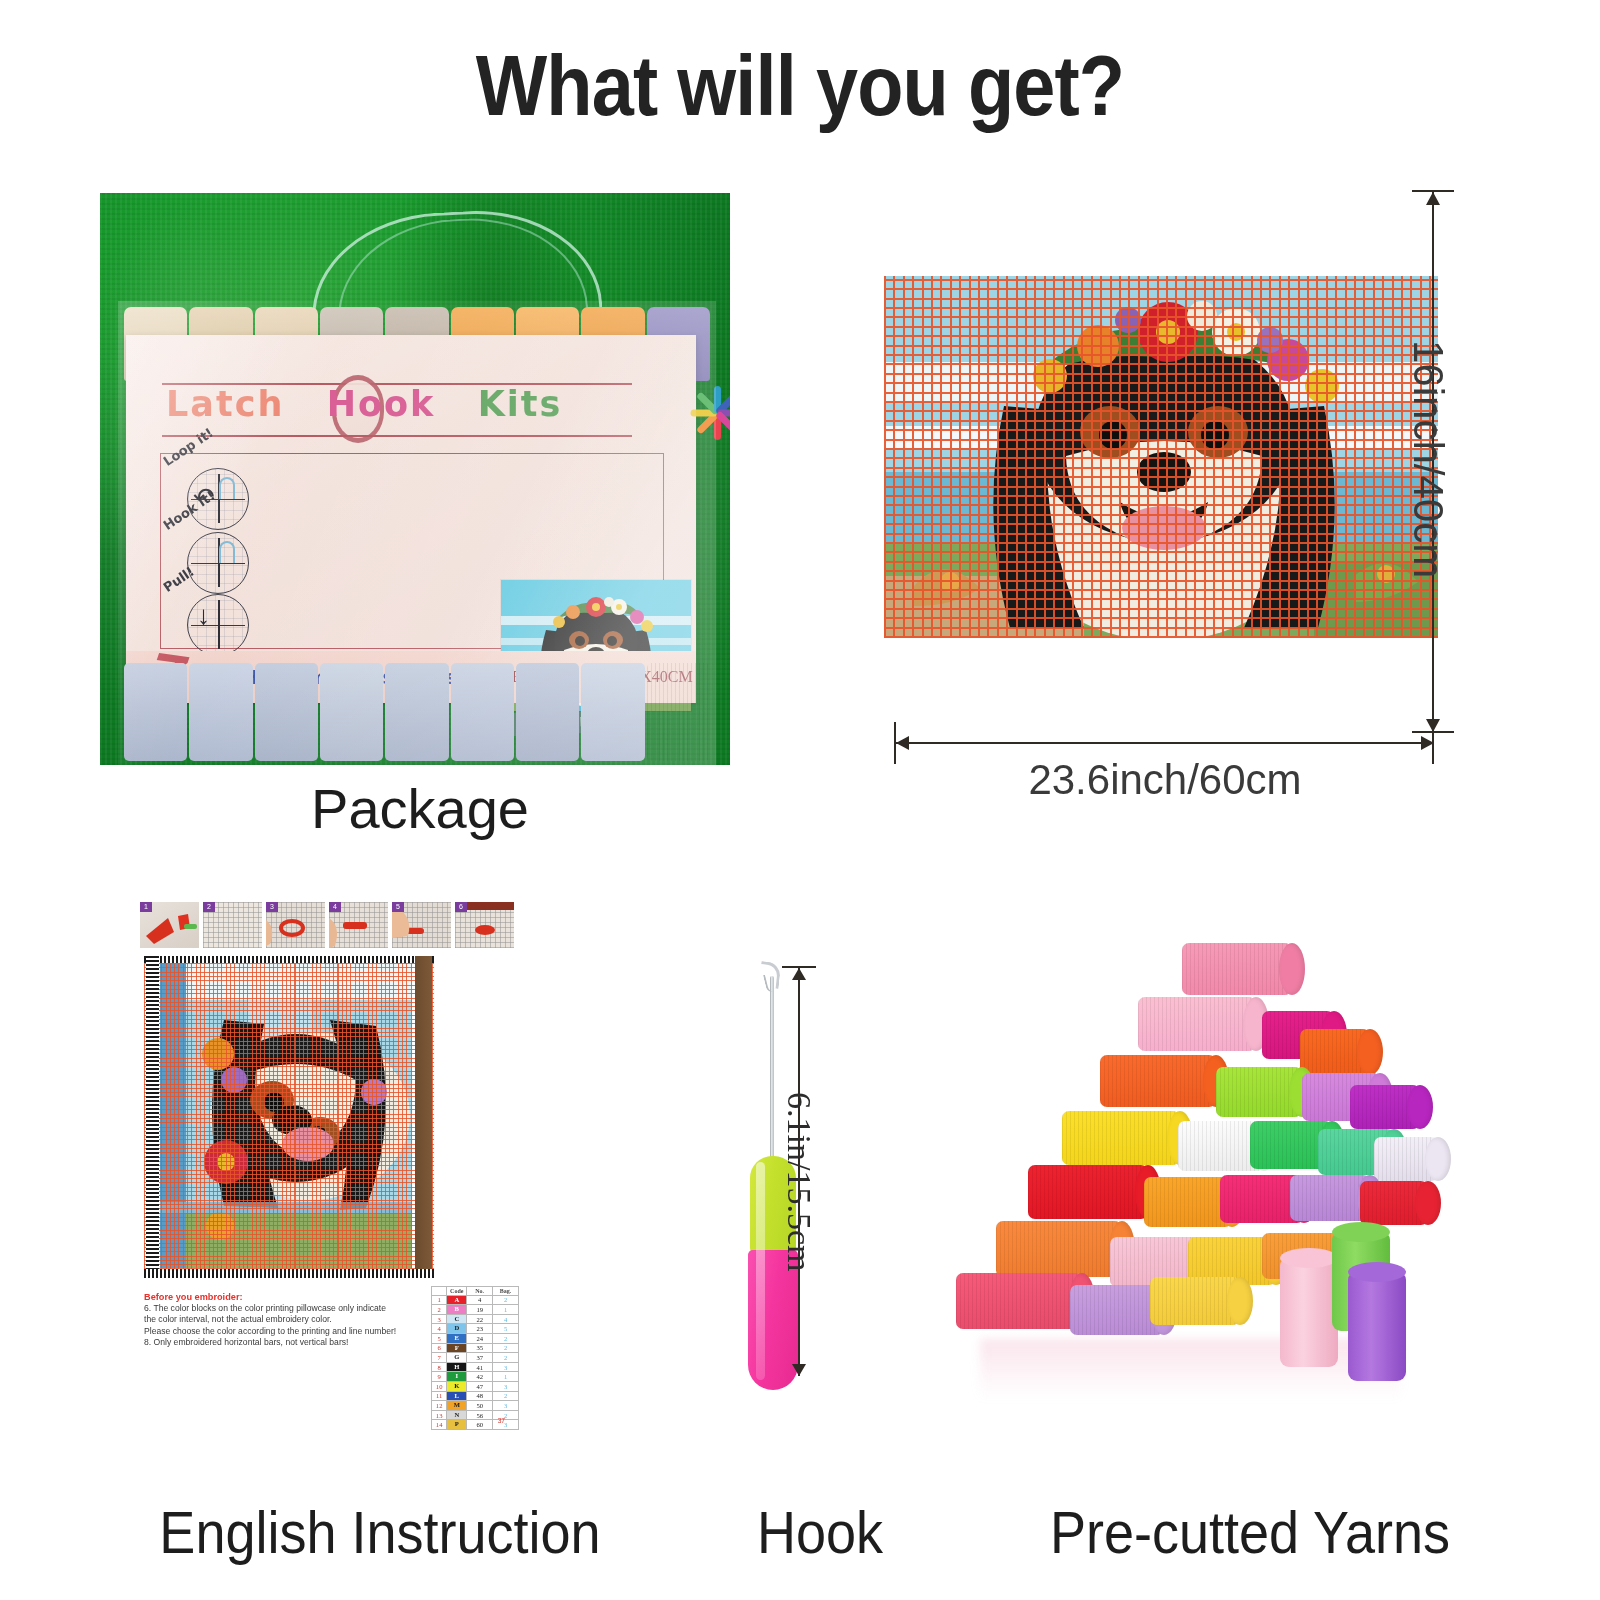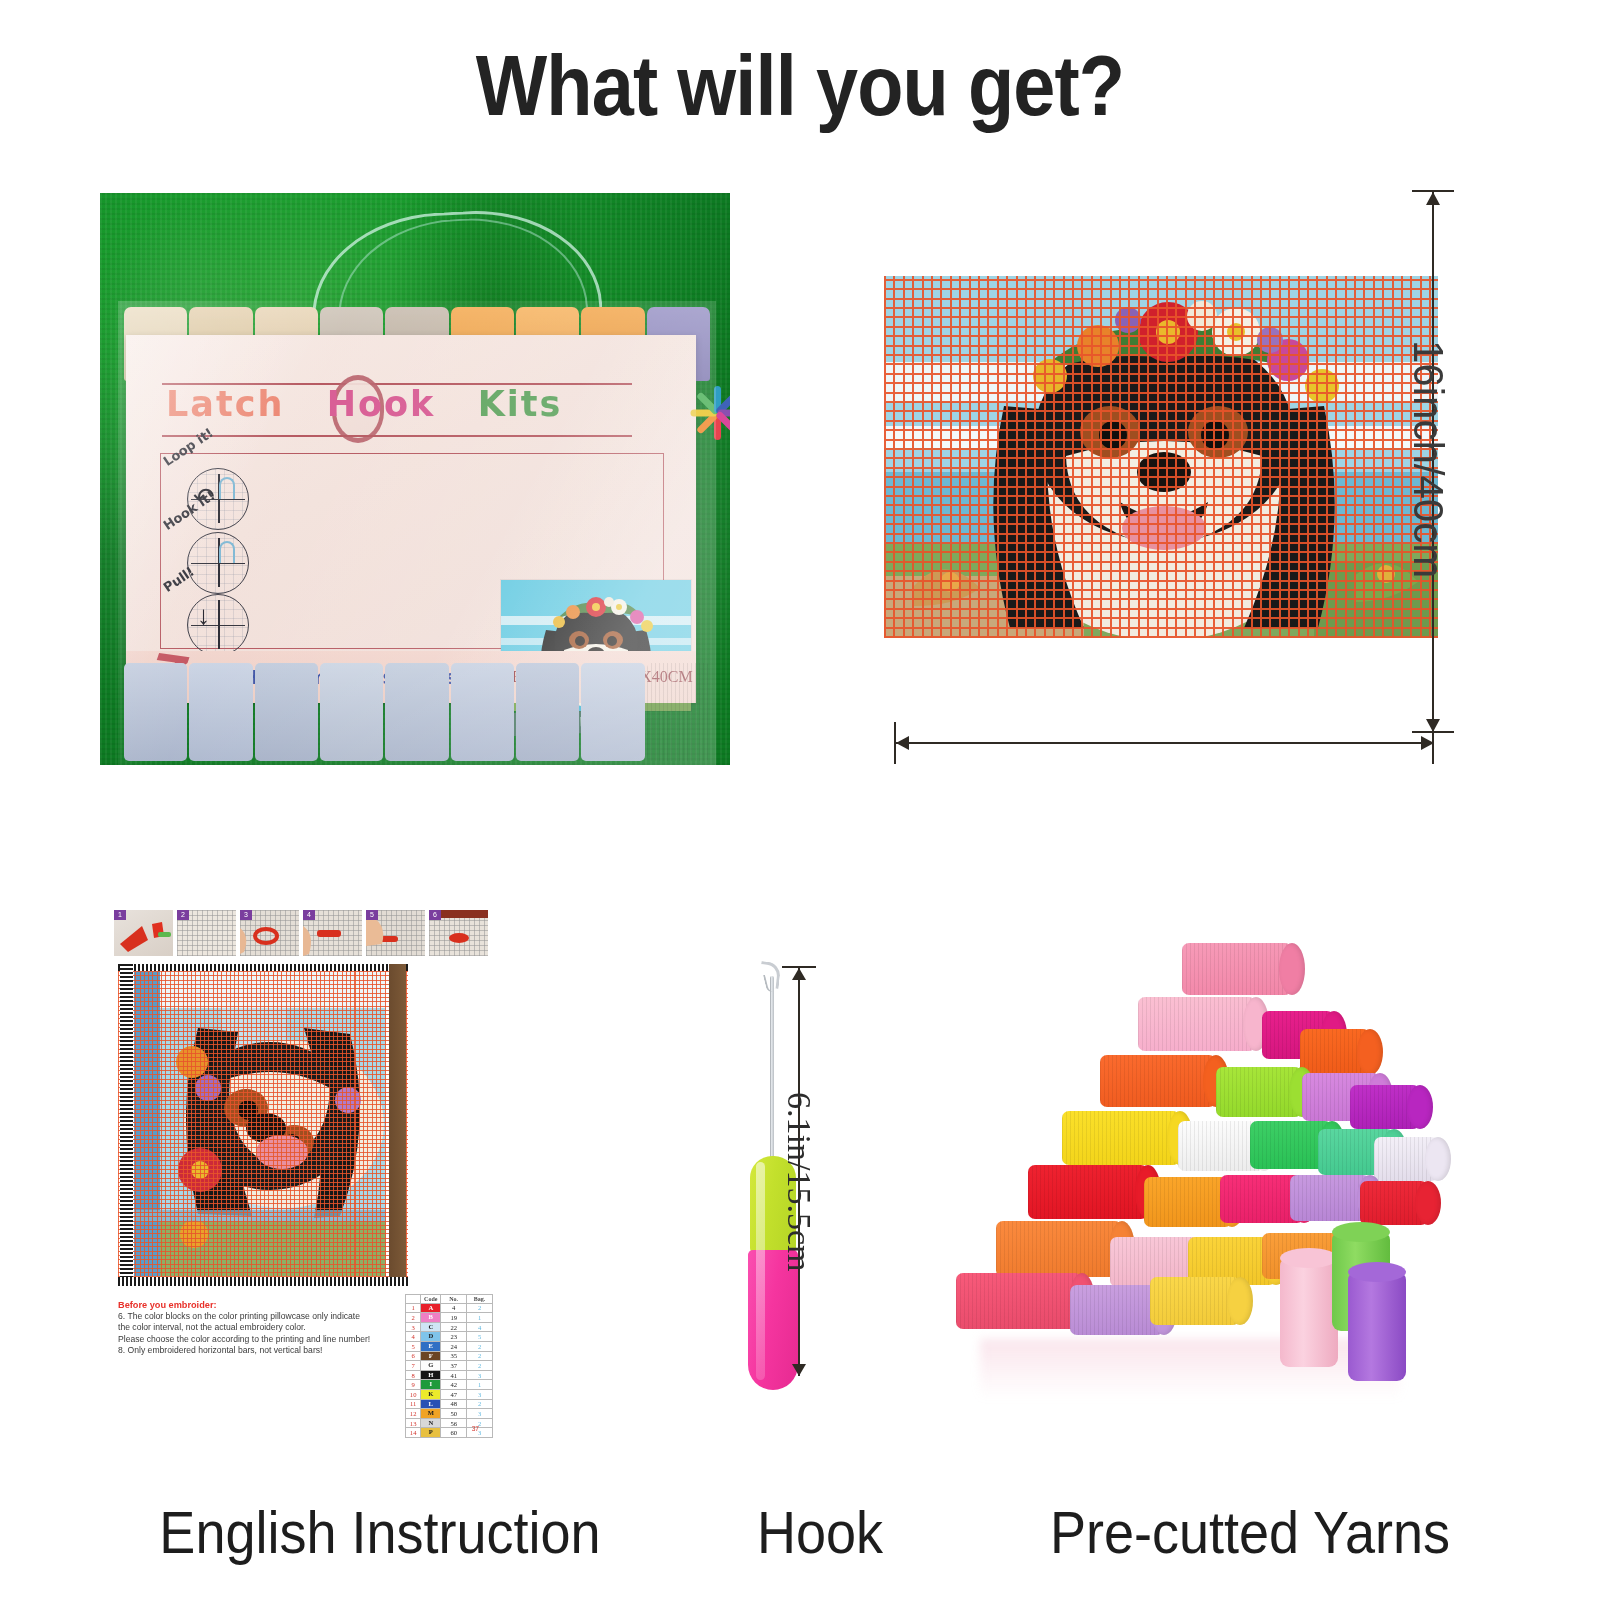--- a/index.html
+++ b/index.html
@@ -244,21 +244,21 @@
   .dim-h::before { left: 0; border-right: 13px solid #2f2a24; }
   .dim-h::after  { right: 0; border-left: 13px solid #2f2a24; }
   .dim-h-tick-l { position: absolute; left: 894px; top: 722px; height: 42px; border-left: 2.5px solid #2f2a24; }
   .dim-h-tick-r { position: absolute; left: 1432px; top: 722px; height: 42px; border-left: 2.5px solid #2f2a24; }
   .dim-h-label {
     position: absolute; left: 896px; top: 756px; width: 538px; text-align: center;
     font-size: 42px; color: #3a3a3a;
   }
 
   
-  .instr { position: absolute; left: 114px; top: 902px; width: 390px; height: 580px; margin-top: 8px; }
+  .instr { position: absolute; left: 140px; top: 902px; width: 390px; height: 580px; }
   .instr-steps { position: absolute; left: 0; top: 0; display: flex; gap: 4px; }
   .istep { position: relative; width: 59px; height: 46px; overflow: hidden; }
   .istep-num {
     position: absolute; left: 0; top: 0; width: 12px; height: 10px;
     background: #7a3d9e; color: #fff; font-size: 7px; line-height: 10px;
     text-align: center; z-index: 3;
   }
   .istep-mesh {
     position: absolute; inset: 0;
     background-image:
@@ -510,20 +510,21 @@
       <i style="background:linear-gradient(180deg,#c2ccdd,#a6b1c7)"></i>
       <i style="background:linear-gradient(180deg,#ccd5e3,#b0bacd)"></i>
       <i style="background:linear-gradient(180deg,#c4cede,#a8b3c9)"></i>
       <i style="background:linear-gradient(180deg,#c9d2e2,#adb8ce)"></i>
       <i style="background:linear-gradient(180deg,#c0cadc,#a4afc6)"></i>
       <i style="background:linear-gradient(180deg,#cdd6e5,#b1bcd1)"></i>
       <i style="background:linear-gradient(180deg,#c5ced f,#a9b4ca)"></i>
     </div>
     <div class="pkg-plastic"></div>
   </div>
+  <div class="caption cap-package">Package</div>
 
   <div class="canvas-wrap">
     <div class="canvas-art">
       <svg viewBox="0 0 554 362" width="554" height="362">
         <rect x="0" y="0" width="554" height="362" fill="#9ed4e4"></rect>
         <rect x="0" y="86" width="554" height="40" fill="#eef5f7"></rect>
         <rect x="0" y="150" width="554" height="22" fill="#f4f8fa"></rect>
         <rect x="0" y="196" width="554" height="72" fill="#6cb8d2"></rect>
         <rect x="0" y="268" width="554" height="94" fill="#7fa85c"></rect>
         <rect x="0" y="300" width="200" height="62" fill="#c8a87a"></rect>
@@ -560,20 +561,21 @@
     </div>
     <div class="mesh-grid"></div>
   </div>
   <div class="dim-v-tick-t"></div>
   <div class="dim-v"></div>
   <div class="dim-v-tick-b"></div>
   <div class="dim-v-label">16inch/40cm</div>
   <div class="dim-h-tick-l"></div>
   <div class="dim-h"></div>
   <div class="dim-h-tick-r"></div>
+  <div class="dim-h-label">23.6inch/60cm</div>
 
   <div class="instr">
     <div class="instr-steps">
       <div class="istep" style="background:linear-gradient(150deg,#e8e2dc,#d8cfc6)">
         <span class="istep-num">1</span>
         <svg viewBox="0 0 59 46" width="59" height="46">
             <path d="M6 34 L28 16 L34 30 L14 42Z" fill="#d8301e"></path>
             <path d="M38 14 L48 12 L50 26 L40 28Z" fill="#e03020"></path>
             <rect x="44" y="22" width="13" height="5" rx="2" fill="#5ab84e"></rect>
           </svg>

